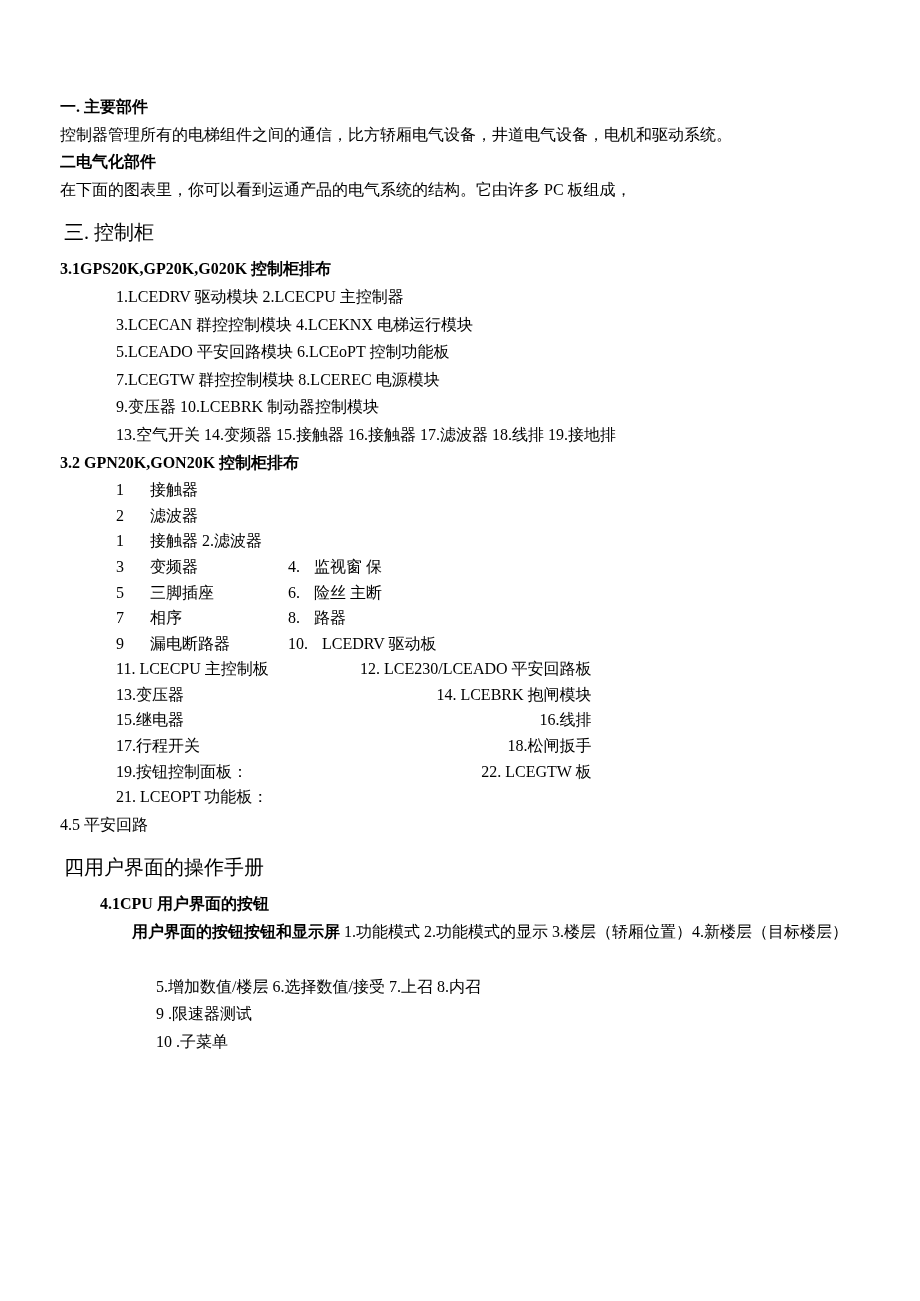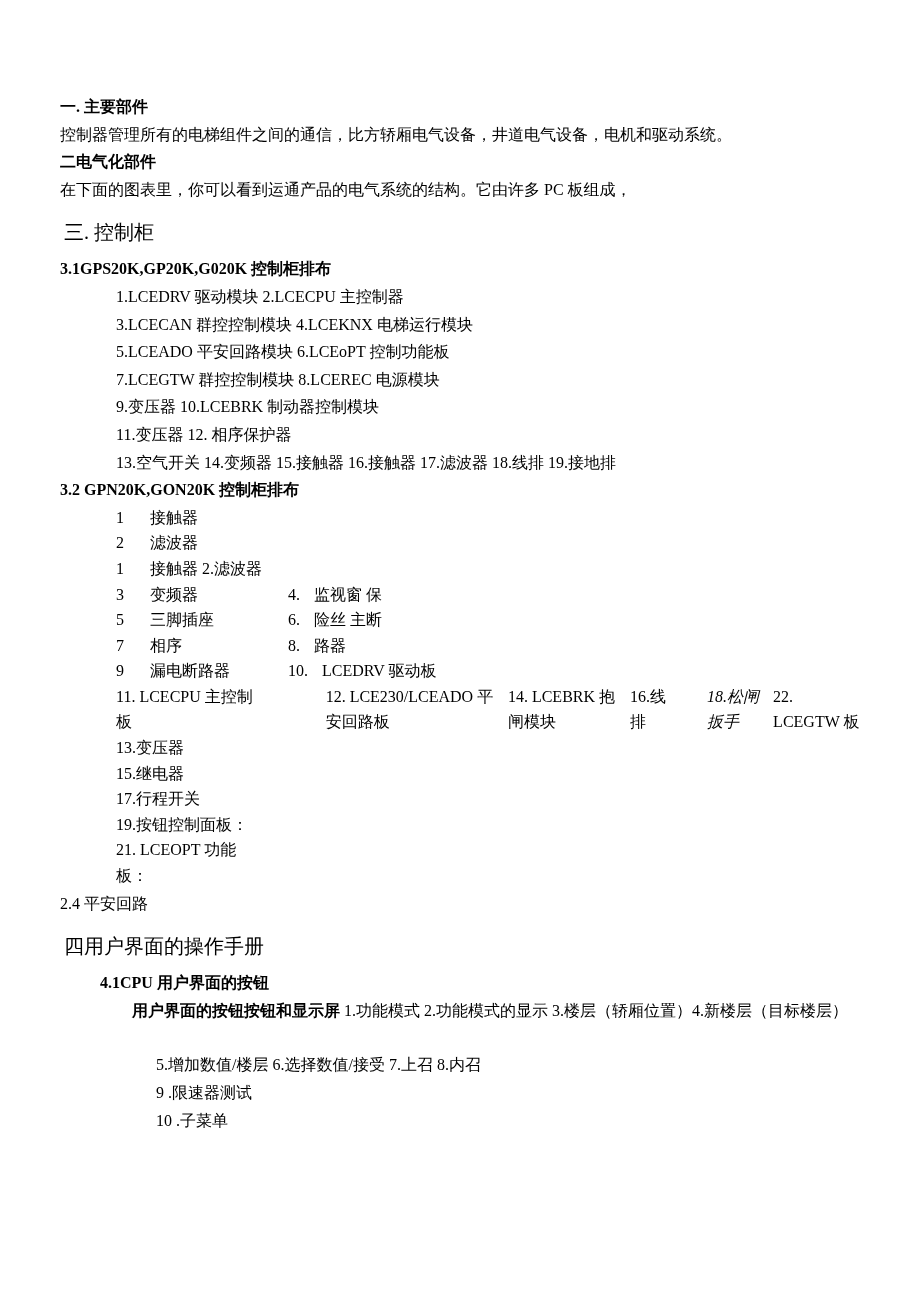--- a/index.html
+++ b/index.html
@@ -53,21 +53,22 @@
     padding-left: 56px;
     align-items: flex-start;
   }
   .sec33-left {
     width: 180px;
     display: flex;
     flex-direction: column;
   }
   .sec33-right {
     display: flex;
-    flex-direction: row;
+    flex-direction: column;
+    text-align: right;
   }
 </style>
 </head>
 <body>
 
 <div class="page">
 
   <div class="p bold">一. 主要部件</div>
   <div class="p">控制器管理所有的电梯组件之间的通信，比方轿厢电气设备，井道电气设备，电机和驱动系统。</div>
 
@@ -75,21 +76,20 @@
   <div class="p">在下面的图表里，你可以看到运通产品的电气系统的结构。它由许多 PC 板组成，</div>
 
   <div class="h2">三. 控制柜</div>
 
   <div class="p bold">3.1GPS20K,GP20K,G020K 控制柜排布</div>
   <div class="p indent-1">1.LCEDRV 驱动模块 2.LCECPU 主控制器</div>
   <div class="p indent-1">3.LCECAN 群控控制模块 4.LCEKNX 电梯运行模块</div>
   <div class="p indent-1">5.LCEADO 平安回路模块 6.LCEoPT 控制功能板</div>
   <div class="p indent-1">7.LCEGTW 群控控制模块 8.LCEREC 电源模块</div>
   <div class="p indent-1">9.变压器 10.LCEBRK 制动器控制模块</div>
-  <div class="p indent-1">11.变压器 12. 相序保护器</div>
   <div class="p indent-1">13.空气开关 14.变频器 15.接触器 16.接触器 17.滤波器 18.线排 19.接地排</div>
 
   <div class="p bold">3.2    GPN20K,GON20K 控制柜排布</div>
 
   <div class="indent-1">
     <div class="row">
       <span class="num-col">1</span>
       <span>接触器</span>
     </div>
     <div class="row">
@@ -147,26 +147,26 @@
       <span>13.变压器</span>
       <span>15.继电器</span>
       <span>17.行程开关</span>
       <span>19.按钮控制面板：</span>
       <span>21. LCEOPT 功能板：</span>
     </div>
     <div class="sec33-right">
       <span style="padding-left:36px;">12. LCE230/LCEADO 平安回路板</span>
       <span>14. LCEBRK 抱闸模块</span>
       <span>16.线排</span>
-      <span style="padding-left:36px;font-style:italic;">18.松闸扳手</span>
+      <span style="padding-left:36px;">18.松闸扳手</span>
       <span>22. LCEGTW 板</span>
     </div>
   </div>
 
-  <div class="p">2.4    平安回路</div>
+  <div class="p">4.5    平安回路</div>
 
   <div class="h2">四用户界面的操作手册</div>
 
   <div class="p bold" style="padding-left:40px;">4.1CPU 用户界面的按钮</div>
 
   <div class="p indent-2">
     <span class="bold">用户界面的按钮按钮和显示屏</span><span> 1.功能模式 2.功能模式的显示 3.楼层（轿厢位置）4.新楼层（目标楼层）</span>
   </div>
   <div class="p" style="padding-left:96px;margin-top:29px;">5.增加数值/楼层 6.选择数值/接受 7.上召 8.内召</div>
   <div class="p" style="padding-left:96px;">9  .限速器测试</div>

